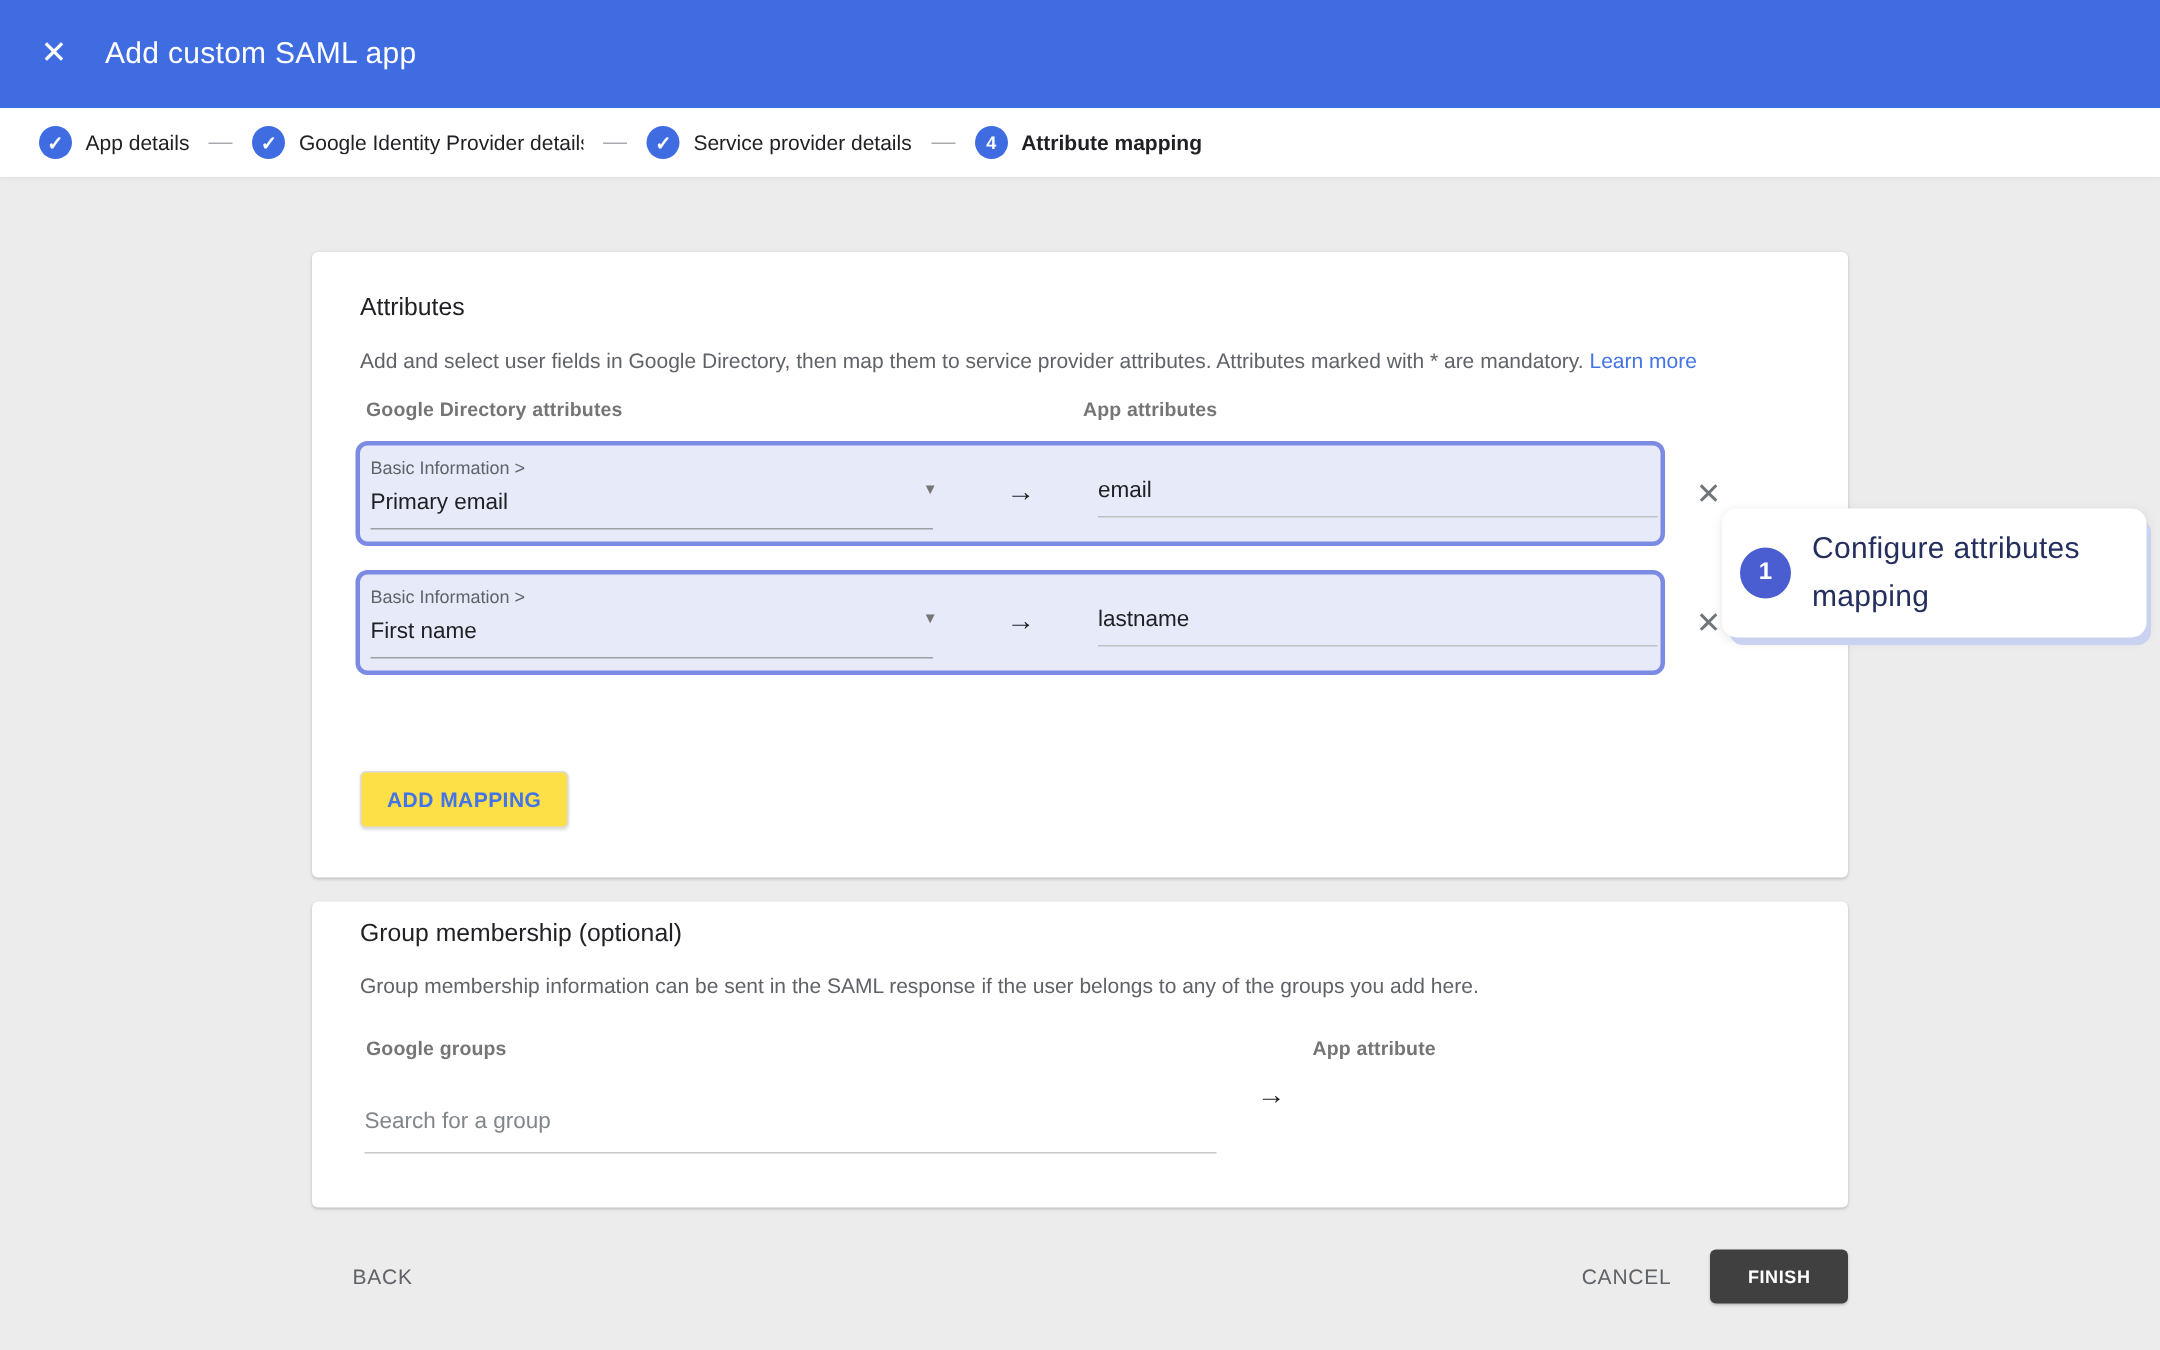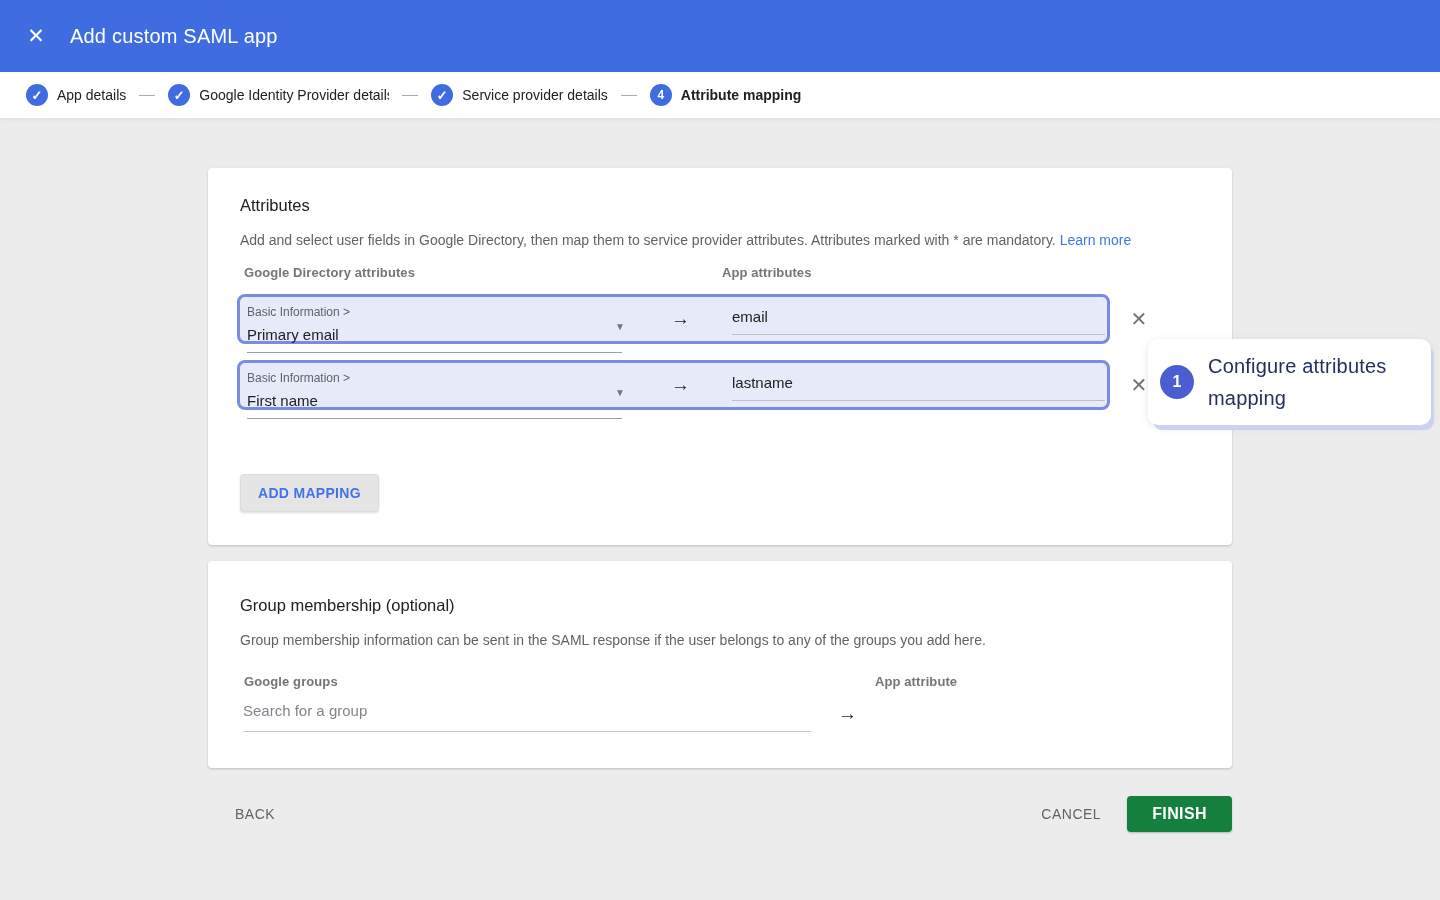--- a/index.html
+++ b/index.html
@@ -51,21 +51,21 @@
   .card-desc { font-size:14px; color:#5f6368; margin-top:17px; white-space:nowrap; }
   .learn-more { color:#4273e8; text-decoration:none; cursor:pointer; }
 
   .cols { display:flex; margin-top:17px; }
   .col-label { font-size:13px; font-weight:700; color:#757575; letter-spacing:.1px; }
   .col-left { margin-left:4px; width:478px; }
 
   .rows { margin-top:14px; }
   .mapping-row { display:flex; align-items:center; margin-bottom:16px; }
   .hl-box {
-    width:873px; height:50px; margin-left:-3px;
+    width:873px; height:70px; margin-left:-3px;
     border:3px solid #7b8ae2; border-radius:8px; background:#e7eaf8;
     display:flex; padding-left:7px;
   }
   .dir-select { width:382px; position:relative; padding-top:8px; cursor:pointer; }
   .sel-category { font-size:12px; color:#5f6368; }
   .sel-value { font-size:15px; color:#202124; margin-top:7px; }
   .sel-underline { border-bottom:1px solid #9aa0a6; margin-top:9px; width:375px; }
   .dd-icon {
     position:absolute; right:4px; top:24px; font-size:10px; color:#757575;
   }
@@ -76,54 +76,54 @@
     border-bottom:1px solid #c0c0c0; font-size:15px; color:#202124;
     padding-bottom:9px; font-family:Liberation Sans, sans-serif;
   }
   .remove-x {
     margin-left:16px; width:26px; height:26px; font-size:20px; color:#70757a;
     display:flex; align-items:center; justify-content:center; cursor:pointer;
     font-weight:300;
   }
 
   .add-mapping-btn {
-    margin-top:48px; display:inline-block; background:#e5e5e5;
+    margin-top:48px; display:inline-block; background:#fde047;
     border:1px solid #dadce0; border-radius:4px; padding:10px 17px;
     font-size:14px; font-weight:700; letter-spacing:.3px; color:#4273e8;
     box-shadow:0 1px 2px rgba(60,64,67,.18); cursor:pointer;
     font-family:"Liberation Sans", sans-serif;
   }
 
   
-  .card-group { margin-top:16px; padding:35px 32px 36px 32px; }
+  .card-group { margin-top:16px; padding:12px 32px 36px 32px; }
   .g-cols { display:flex; margin-top:26px; }
   .g-left { margin-left:4px; width:631px; }
   .g-fields { display:flex; align-items:flex-start; margin-top:13px; }
   .line-input {
     border:none; outline:none; background:transparent;
     border-bottom:1px solid #c8c8c8; font-size:15px; color:#202124;
     padding-bottom:12px; font-family:"Liberation Sans", sans-serif;
   }
   .line-input::placeholder { color:#80868b; opacity:1; }
-  .group-search { width:568px; margin-left:3px; }
+  .group-search { width:568px; margin-left:3px;margin-top:20px; }
   .g-arrow { font-size:19px; color:#202124; margin-left:27px; margin-right:26px; margin-top:1px; }
   .groups-input { width:317px; }
 
   
   .footer { display:flex; align-items:center; margin-top:28px; height:36px; }
   .text-btn {
     font-size:14px; font-weight:500; color:#5f6368; letter-spacing:.5px;
     cursor:pointer; background:none; border:none;
     font-family:"Liberation Sans", sans-serif;
   }
   .back-btn { margin-left:27px; }
   .footer-spacer { flex:1; }
   .finish-btn {
-    margin-left:26px; height:36px; padding:0 25px; background:#15803d; color:#fff;
-    border:none; border-radius:4px; font-size:16px; font-weight:700;
+    margin-left:26px; height:36px; padding:0 25px; background:#404040; color:#fff;
+    border:none; border-radius:4px; font-size:12px; font-weight:700;
     letter-spacing:.4px; cursor:pointer; box-shadow:0 1px 2px rgba(60,64,67,.3);
     font-family:"Liberation Sans", sans-serif;
   }
 
   
   .callout {
     position:absolute; left:1148px; top:339px; width:283px;
     background:#fff; border-radius:10px; padding:11px 16px 11px 12px;
     display:flex; align-items:center;
     box-shadow:4px 6px 0 -1px #c9d3f1, 0 2px 8px rgba(0,0,0,.10);

